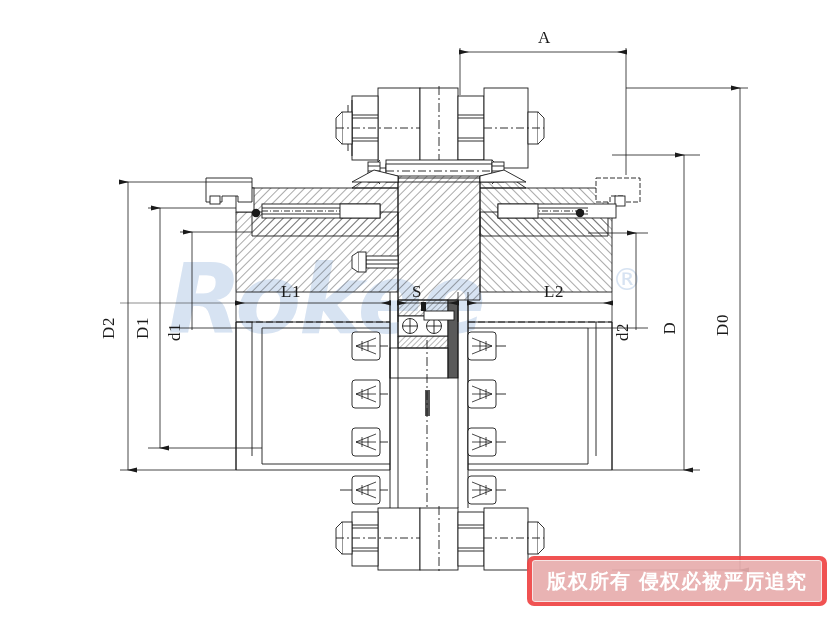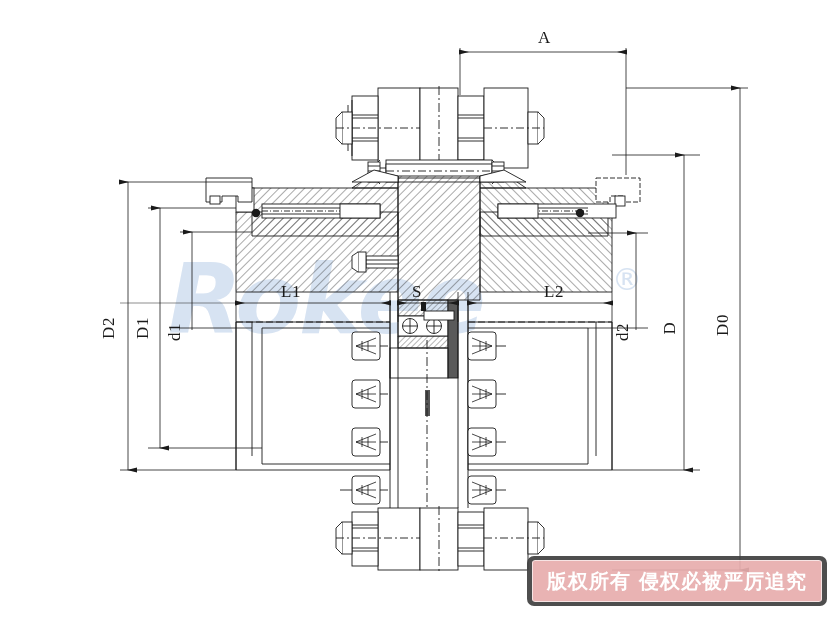--- a/index.html
+++ b/index.html
@@ -64,21 +64,21 @@
     color: #d7e3f2;
     user-select: none;
   }
   #copyright-banner {
     position: absolute;
     left: 527px;
     top: 556px;
     width: 300px;
     height: 50px;
     box-sizing: border-box;
-    border: 5px solid #404040;
+    border: 5px solid #ef4444;
     border-radius: 7px;
     background: #e8adad;
     display: flex;
     align-items: center;
     justify-content: flex-start;
     opacity: 0.92;
   }
   #copyright-banner .cb-inner {
     border: 1px solid #f7e2e2;
     border-radius: 3px;

